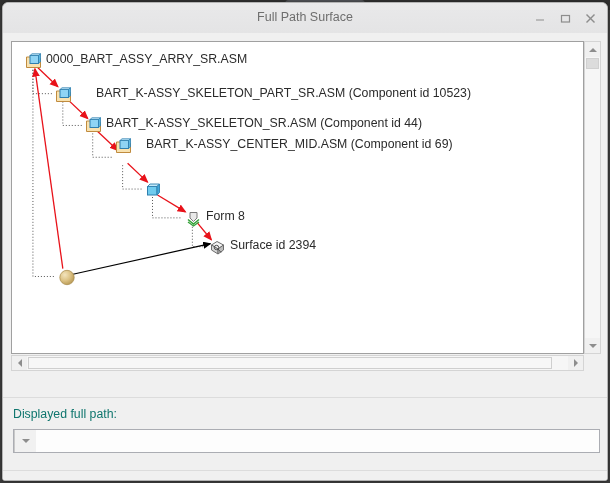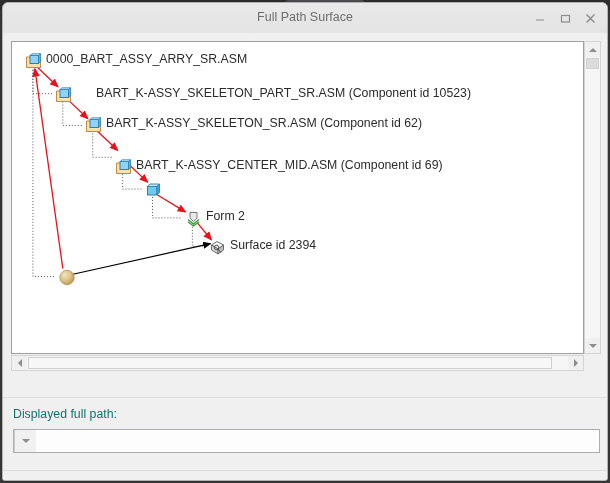--- a/index.html
+++ b/index.html
@@ -244,24 +244,24 @@
 
           <div class="node" style="left:72px;top:74px;">
             <span class="ico">
               <svg width="17" height="17" viewBox="0 0 17 17">
                 <path d="M1.5,4 L6,4 L7.5,5.5 L15.5,5.5 L15.5,14.5 L1.5,14.5 Z" fill="#f8e2b0" stroke="#c08b3e" stroke-width="1"></path>
                 <rect x="5" y="2.5" width="8.5" height="8" fill="#8fd4f4" stroke="#2f7fae" stroke-width="1"></rect>
                 <path d="M5,2.5 L7,0.8 L15.5,0.8 L13.5,2.5 Z" fill="#bfe7fa" stroke="#2f7fae" stroke-width=".8"></path>
                 <path d="M13.5,2.5 L15.5,0.8 L15.5,8.8 L13.5,10.5 Z" fill="#5bb6e0" stroke="#2f7fae" stroke-width=".8"></path>
               </svg>
             </span>
-            <span class="lbl">BART_K-ASSY_SKELETON_SR.ASM (Component id 62)</span>
-          </div>
-
-          <div class="node" style="left:102px;top:116px;">
+            <span class="lbl">BART_K-ASSY_SKELETON_SR.ASM (Component id 44)</span>
+          </div>
+
+          <div class="node" style="left:102px;top:95px;gap:10px;">
             <span class="ico">
               <svg width="17" height="17" viewBox="0 0 17 17">
                 <path d="M1.5,4 L6,4 L7.5,5.5 L15.5,5.5 L15.5,14.5 L1.5,14.5 Z" fill="#f8e2b0" stroke="#c08b3e" stroke-width="1"></path>
                 <rect x="5" y="2.5" width="8.5" height="8" fill="#8fd4f4" stroke="#2f7fae" stroke-width="1"></rect>
                 <path d="M5,2.5 L7,0.8 L15.5,0.8 L13.5,2.5 Z" fill="#bfe7fa" stroke="#2f7fae" stroke-width=".8"></path>
                 <path d="M13.5,2.5 L15.5,0.8 L15.5,8.8 L13.5,10.5 Z" fill="#5bb6e0" stroke="#2f7fae" stroke-width=".8"></path>
               </svg>
             </span>
             <span class="lbl">BART_K-ASSY_CENTER_MID.ASM (Component id 69)</span>
           </div>
@@ -277,21 +277,21 @@
           </div>
 
           <div class="node" style="left:172px;top:167px;">
             <span class="ico">
               <svg width="17" height="17" viewBox="0 0 17 17">
                 <path d="M5,2.5 L12,2.5 L12,8 L8.5,11.5 L5,8 Z" fill="#e9e9e9" stroke="#7b7b7b" stroke-width="1"></path>
                 <path d="M3,9.5 L8.5,14 L14,9.5" fill="none" stroke="#35a13a" stroke-width="1.5"></path>
                 <path d="M3,12 L8.5,16 L14,12" fill="none" stroke="#35a13a" stroke-width="1.3"></path>
               </svg>
             </span>
-            <span class="lbl">Form 2</span>
+            <span class="lbl">Form 8</span>
           </div>
 
           <div class="node" style="left:196px;top:196px;">
             <span class="ico">
               <svg width="17" height="17" viewBox="0 0 17 17">
                 <path d="M2.5,6 L8,2.5 L14.5,6 L9,10 Z" fill="#f4f4f4" stroke="#6d6d6d" stroke-width="1"></path>
                 <path d="M2.5,6 L2.5,11 L9,15 L9,10 Z" fill="#d6d6d6" stroke="#6d6d6d" stroke-width="1"></path>
                 <path d="M9,10 L14.5,6 L14.5,11 L9,15 Z" fill="#bdbdbd" stroke="#6d6d6d" stroke-width="1"></path>
                 <circle cx="7.5" cy="8.5" r="2.2" fill="none" stroke="#4a4a4a" stroke-width="1"></circle>
                 <line x1="9" y1="10" x2="12" y2="13.5" stroke="#4a4a4a" stroke-width="1"></line>

